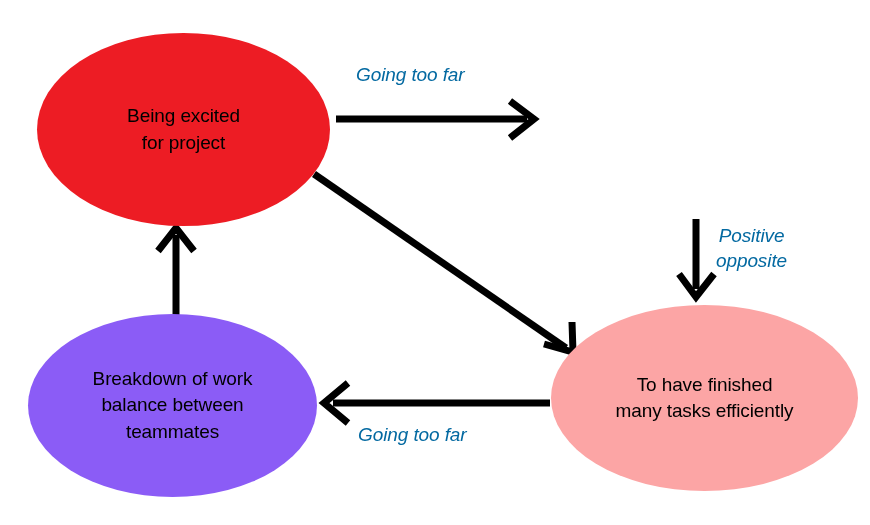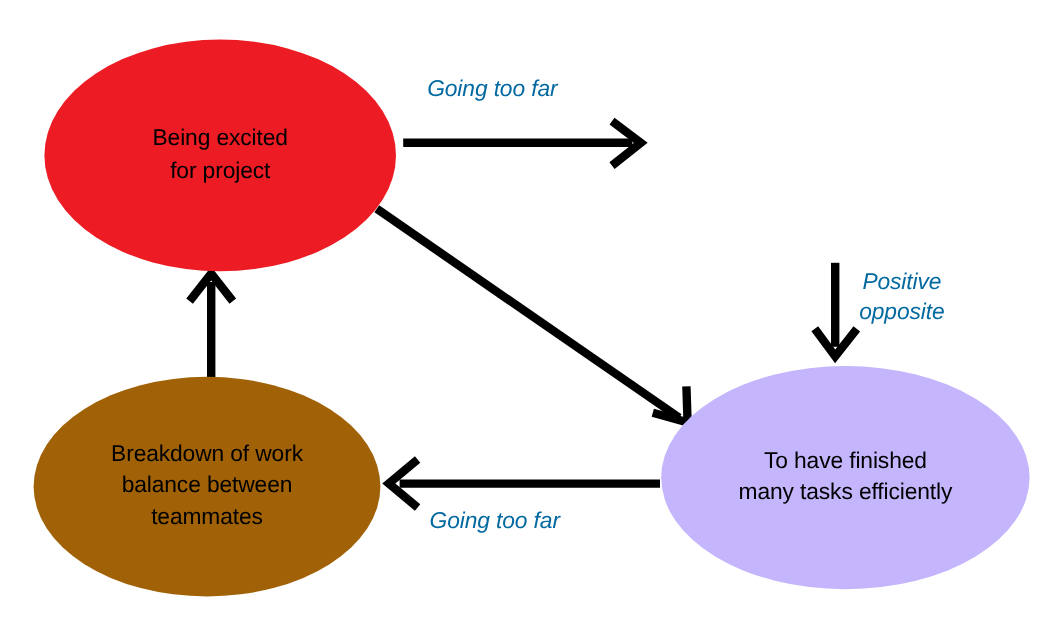--- a/index.html
+++ b/index.html
@@ -99,27 +99,27 @@
       <polyline points="572,322 573,352 544,344" fill="none" stroke="#000000" stroke-width="7" stroke-linecap="butt" stroke-linejoin="miter"></polyline>
     </g>
   </svg>
 
   <div class="node" id="node-red" style="background: rgb(237, 28, 36);">
     <span class="node-label">Being excited
 for project</span>
   </div>
 
 
-  <div class="node" id="node-yellow" style="background: #a16207;">
+  <div class="node" id="node-yellow" style="background: #8b5cf6;">
     <span class="node-label">Breakdown of work
 balance between
 teammates</span>
   </div>
 
-  <div class="node" id="node-blue" style="background: #c4b5fd;">
+  <div class="node" id="node-blue" style="background: #fca5a5;">
     <span class="node-label">To have finished
 many tasks efficiently</span>
   </div>
 
   <div class="edge-label" id="label-top-going">Going too far</div>
 
   <div class="edge-label" id="label-positive">Positive
 opposite</div>
 
   <div class="edge-label" id="label-bottom-going">Going too far</div>

